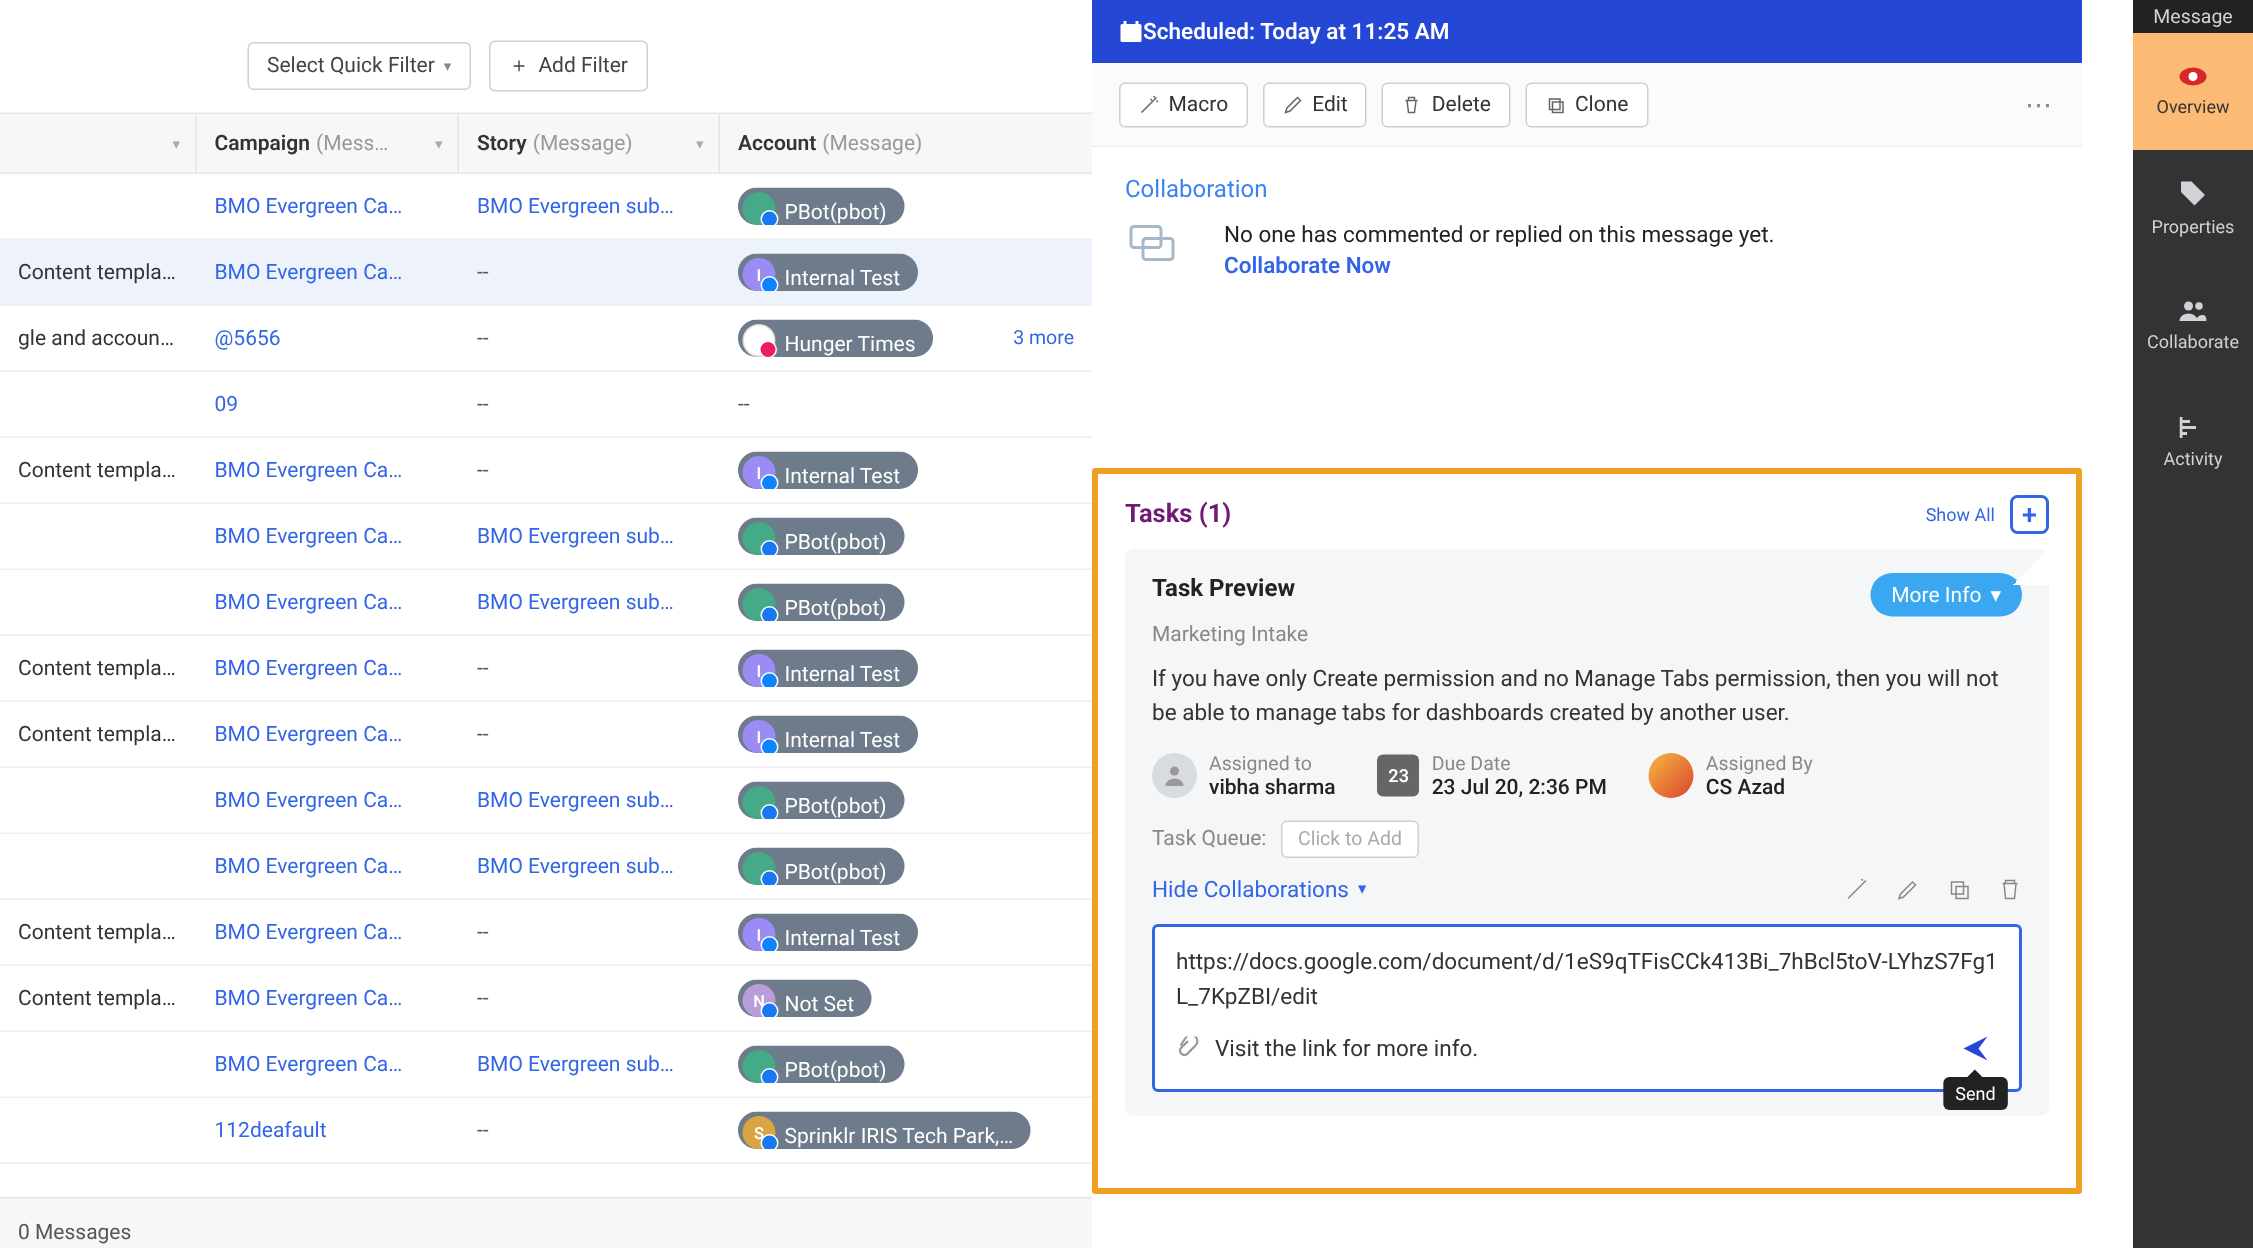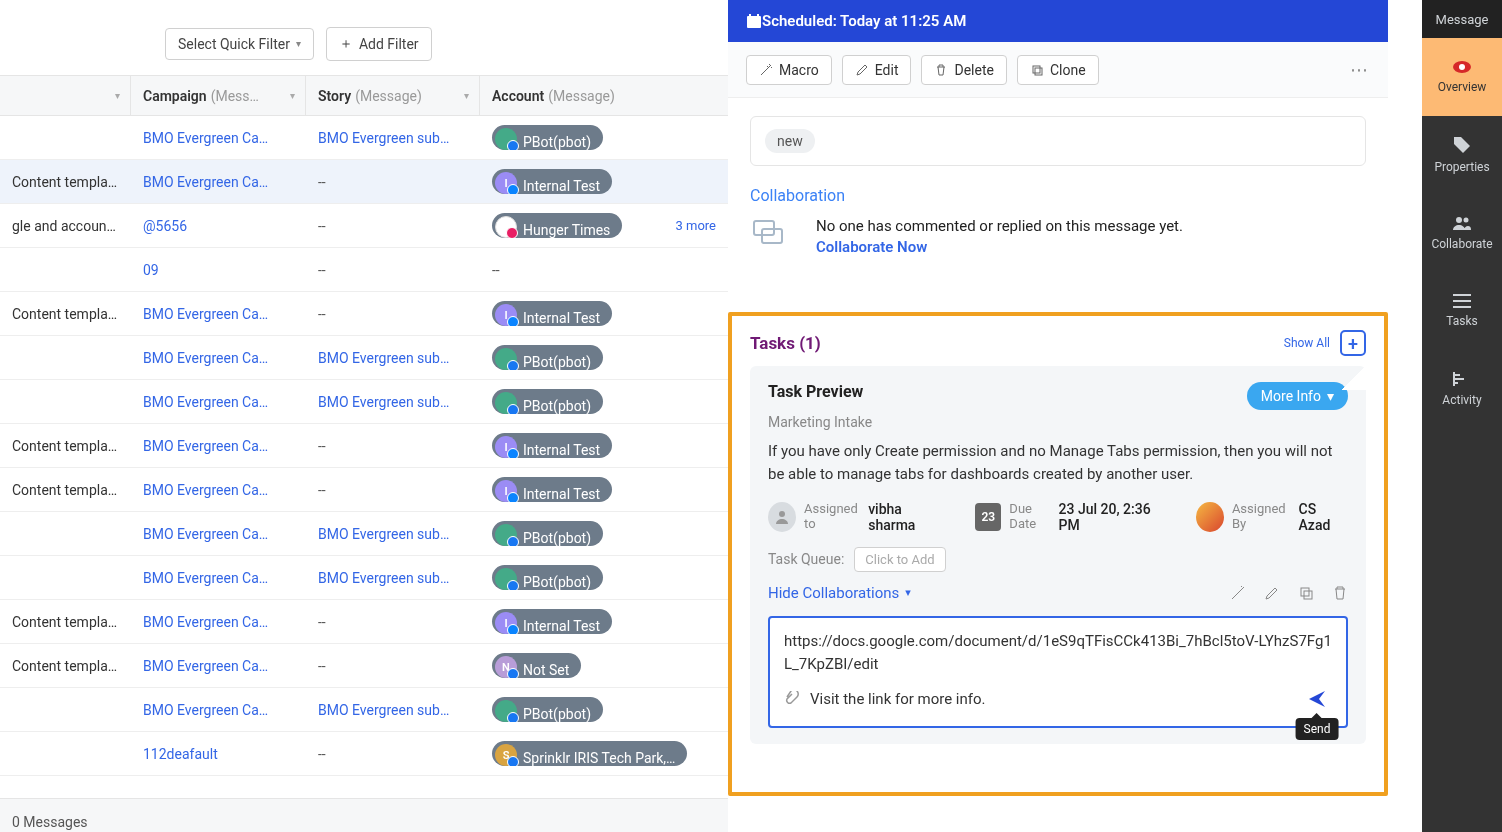--- a/index.html
+++ b/index.html
@@ -66,40 +66,40 @@
 .task-title{font-size:16px;font-weight:700;color:#222}
 .task-sub{font-size:14px;color:#888;margin-bottom:10px}
 .more-info-btn{background:#3aa7f0;color:#fff;border:none;border-radius:16px;padding:6px 14px;font-size:14px;display:flex;align-items:center;gap:6px;cursor:pointer}
 .task-desc{font-size:15px;color:#333;line-height:1.55;margin-bottom:14px}
 .task-meta{display:flex;gap:28px;margin-bottom:14px}
 .meta-item{display:flex;gap:8px;align-items:center}
 .meta-avatar{width:30px;height:30px;border-radius:50%;background:#d8dce0;display:flex;align-items:center;justify-content:center;color:#999}
 .meta-avatar.cs{background:linear-gradient(135deg,#f5b942,#d9452e)}
 .meta-cal{width:28px;height:28px;background:#666;border-radius:4px;color:#fff;display:flex;flex-direction:column;align-items:center;justify-content:center;font-size:9px;font-weight:600}
 .meta-cal .dn{font-size:12px}
-.meta-labels{display:flex;flex-direction:row}
+.meta-labels{display:flex;flex-direction:column}
 .meta-k{font-size:13px;color:#888}
 .meta-v{font-size:14px;color:#222;font-weight:500}
 .task-queue-row{display:flex;align-items:center;gap:10px;margin-bottom:12px;font-size:14px;color:#888}
 .queue-add{border:1px solid #d0d0d0;border-radius:4px;padding:4px 10px;font-size:13px;color:#aaa;background:#fff;cursor:pointer}
 .collapse-row{display:flex;align-items:center;font-size:15px;color:#3366e6;cursor:pointer;gap:6px}
 .collapse-row .chev2{font-size:11px}
 .tool-icons{margin-left:auto;display:flex;gap:18px;color:#888}
 .tool-icons span{cursor:pointer;font-size:15px}
 .compose-box{border:2px solid #3366e6;border-radius:4px;background:#fff;margin-top:14px;padding:12px 14px}
 .compose-text{font-size:15px;color:#333;line-height:1.55;margin-bottom:8px;word-break:break-all}
 .compose-bottom{display:flex;align-items:center;gap:10px}
 .attach-ic{color:#999;font-size:16px;cursor:pointer}
 .visit-text{font-size:15px;color:#333;flex:1}
 .send-btn{width:30px;height:30px;display:flex;align-items:center;justify-content:center;color:#2447d6;cursor:pointer;position:relative}
 .send-tooltip{position:absolute;top:34px;left:50%;transform:translateX(-50%);background:#222;color:#fff;font-size:12px;padding:4px 8px;border-radius:4px;white-space:nowrap}
 .send-tooltip::before{content:"";position:absolute;top:-5px;left:50%;transform:translateX(-50%);border:5px solid transparent;border-bottom-color:#222;border-top:none}
 
 .side-rail{position:absolute;right:0;top:0;width:80px;height:832px;background:#333;color:#cfd3d7;display:flex;flex-direction:column}
-.rail-top{height:38px;background:#222;display:flex;align-items:center;justify-content:center;font-size:13px}
+.rail-top{height:22px;background:#222;display:flex;align-items:center;justify-content:center;font-size:13px}
 .rail-item{height:78px;display:flex;flex-direction:column;align-items:center;justify-content:center;gap:6px;font-size:12px;cursor:pointer}
 .rail-item.active{background:#fdba74;color:#333}
 .rail-item.active .r-ic{color:#d62828}
 .r-ic{font-size:18px}
 
 svg{display:block}
 </style>
 </head>
 <body>
 
@@ -347,23 +347,20 @@
           <svg viewBox="0 0 14 14" stroke="currentColor" fill="none">
             <rect x="3" y="3" width="7" height="7"></rect>
             <rect x="5" y="5" width="7" height="7"></rect>
           </svg>
         </span>
       <span>Clone</span>
     </button>
     <span class="more-dots">⋯</span>
   </div>
   <div class="content-scroll">
-    <div class="new-box">
-      <span class="new-chip">new</span>
-    </div>
     <div class="collab-h">Collaboration</div>
     <div class="collab-box">
       <span class="collab-ic">
         <svg viewBox="0 0 36 36" stroke="currentColor" fill="none" stroke-width="2">
             <rect x="4" y="6" width="20" height="14" rx="2"></rect>
             <rect x="12" y="14" width="20" height="14" rx="2"></rect>
           </svg>
       </span>
       <div>
         <div class="collab-txt">No one has commented or replied on this message yet.</div>
@@ -494,29 +491,19 @@
         <svg width="20" height="16" viewBox="0 0 20 16" fill="currentColor">
           <circle cx="7" cy="5" r="3"></circle>
           <circle cx="14" cy="5" r="2.5"></circle>
           <path d="M1 15c0-3 3-5 6-5s6 2 6 5M12 15c0-2 2-4 4-4s3 1 3 4"></path>
         </svg>
       </span>
     <span>Collaborate</span>
   </div>
   <div class="rail-item">
     <span class="r-ic">
-        <svg width="18" height="14" viewBox="0 0 18 14" fill="currentColor">
-          <rect y="0" width="18" height="2"></rect>
-          <rect y="6" width="18" height="2"></rect>
-          <rect y="12" width="18" height="2"></rect>
-        </svg>
-      </span>
-    <span>Tasks</span>
-  </div>
-  <div class="rail-item">
-    <span class="r-ic">
         <svg width="18" height="16" viewBox="0 0 18 16" stroke="currentColor" fill="none" stroke-width="2">
           <path d="M1 1v14M1 4h6M1 8h10M1 12h4"></path>
         </svg>
       </span>
     <span>Activity</span>
   </div>
 </div>
 
 </body></html>

